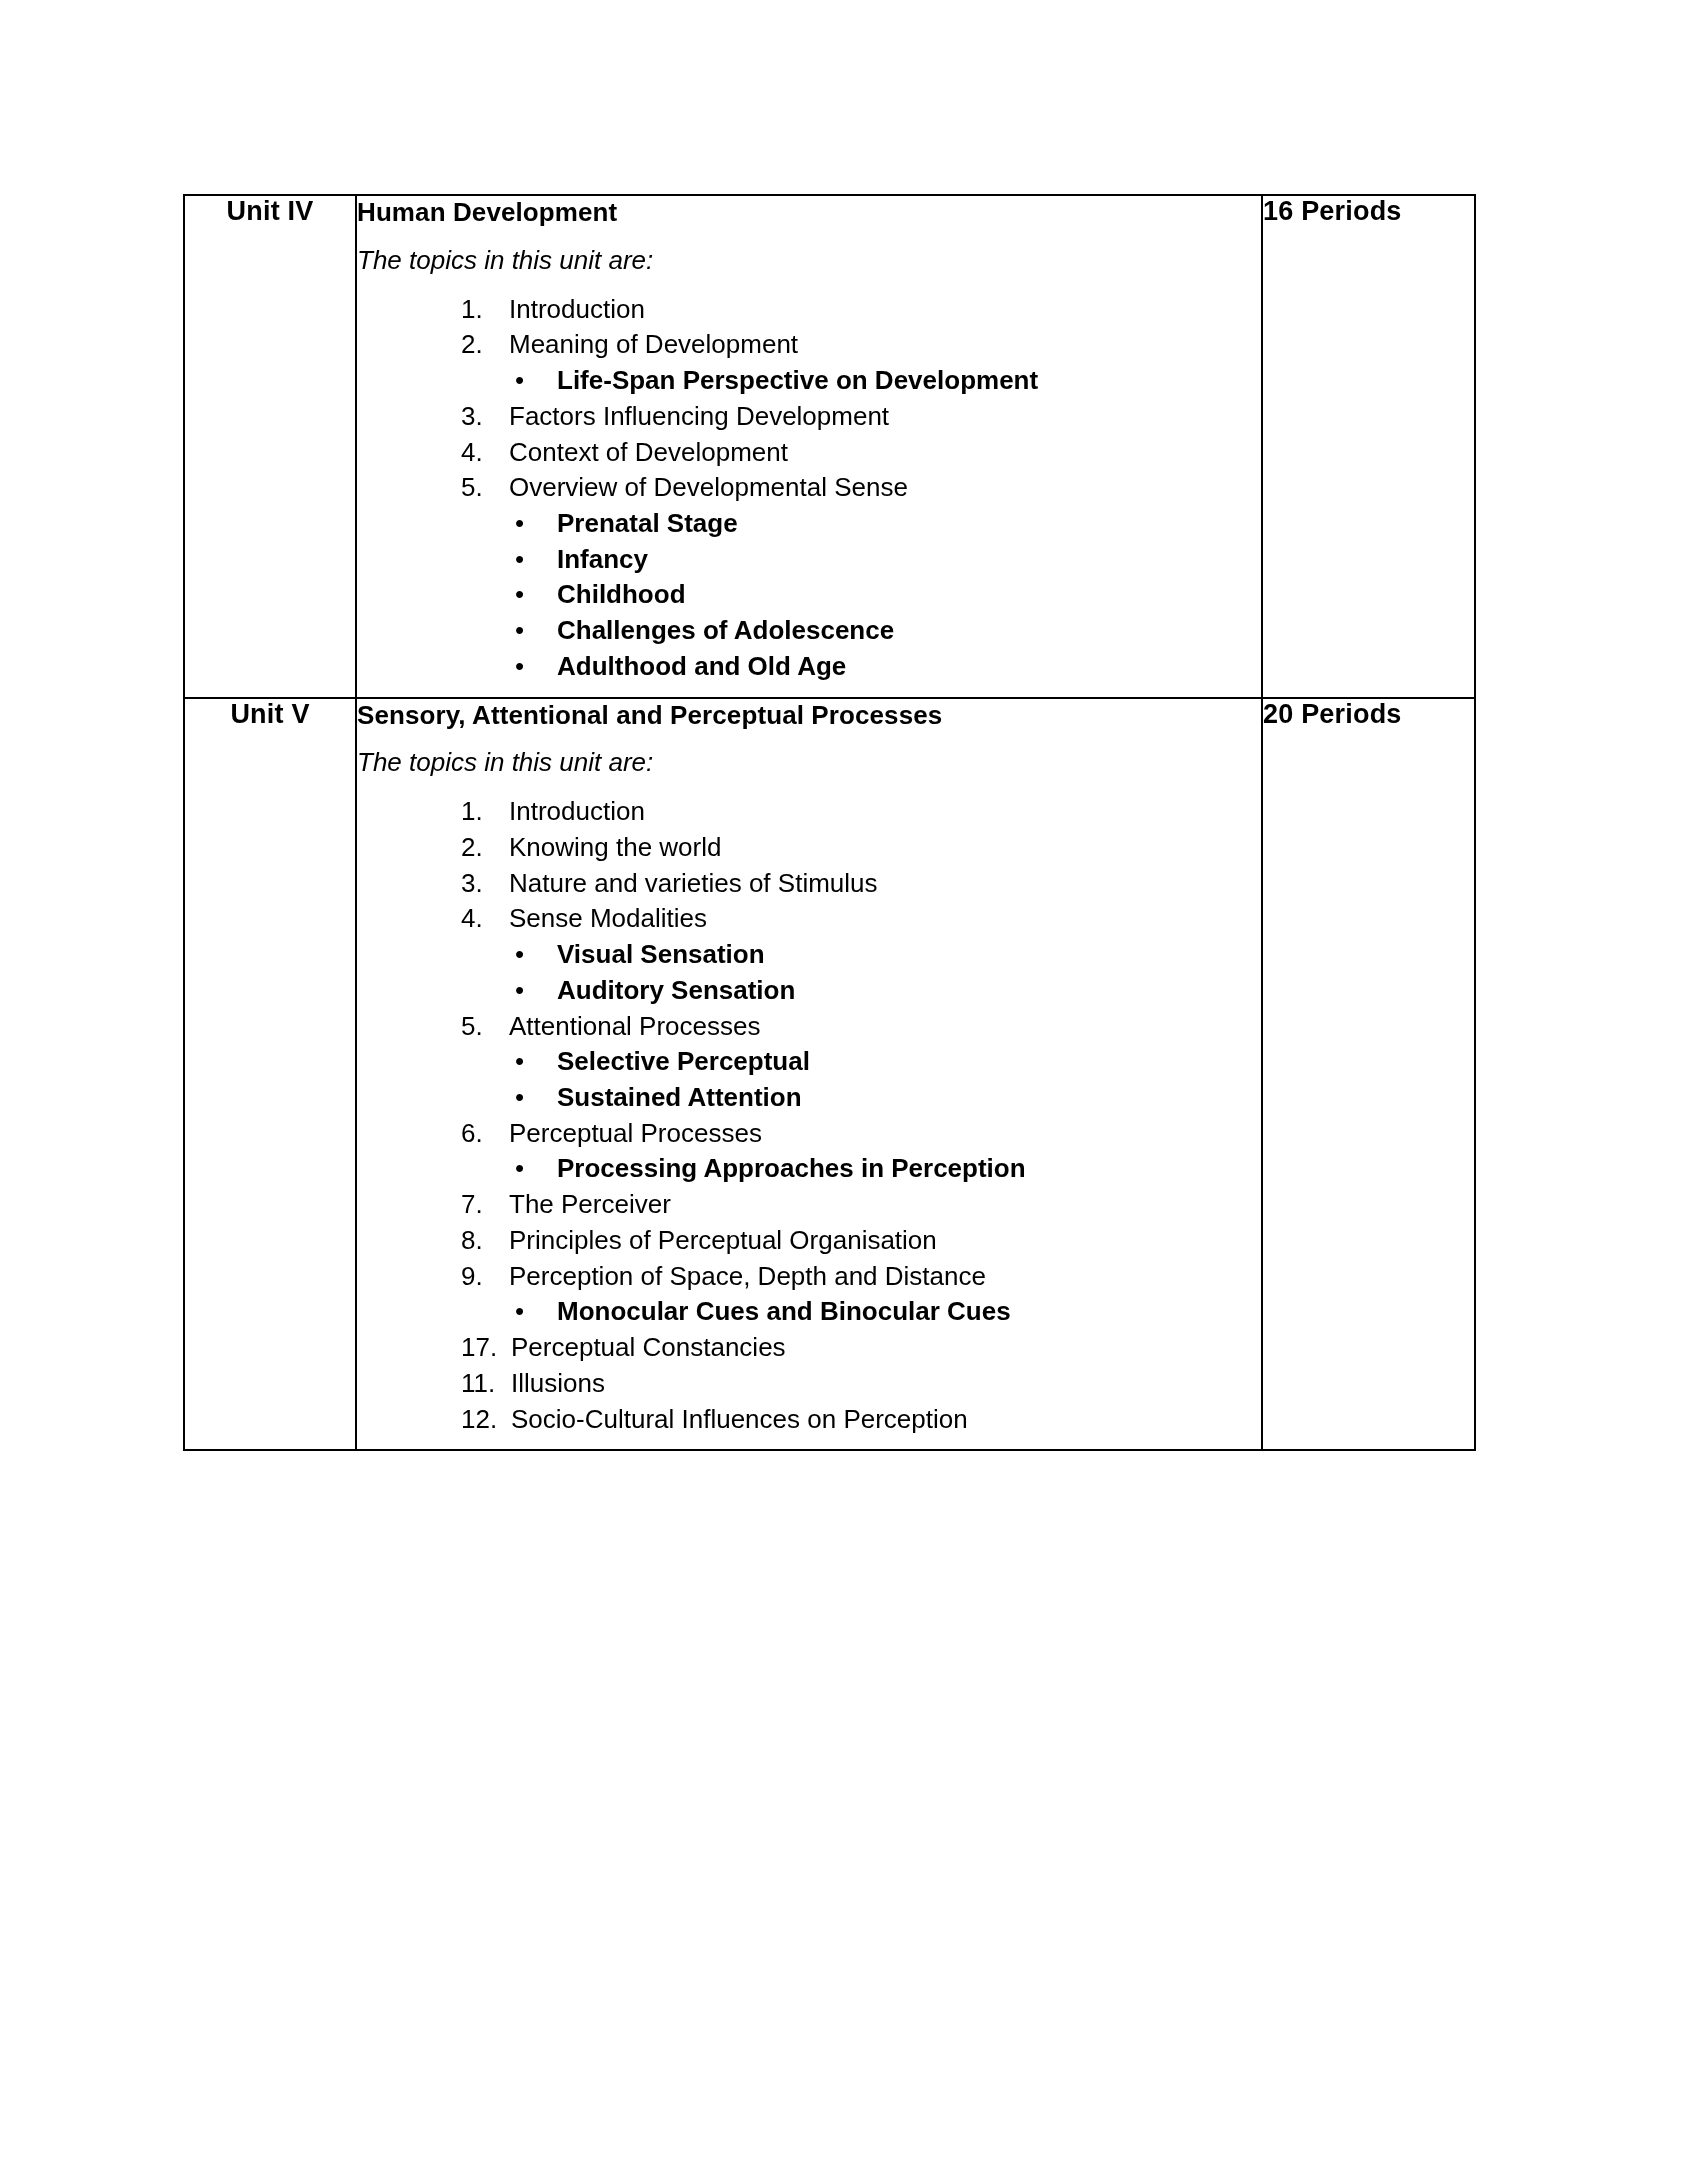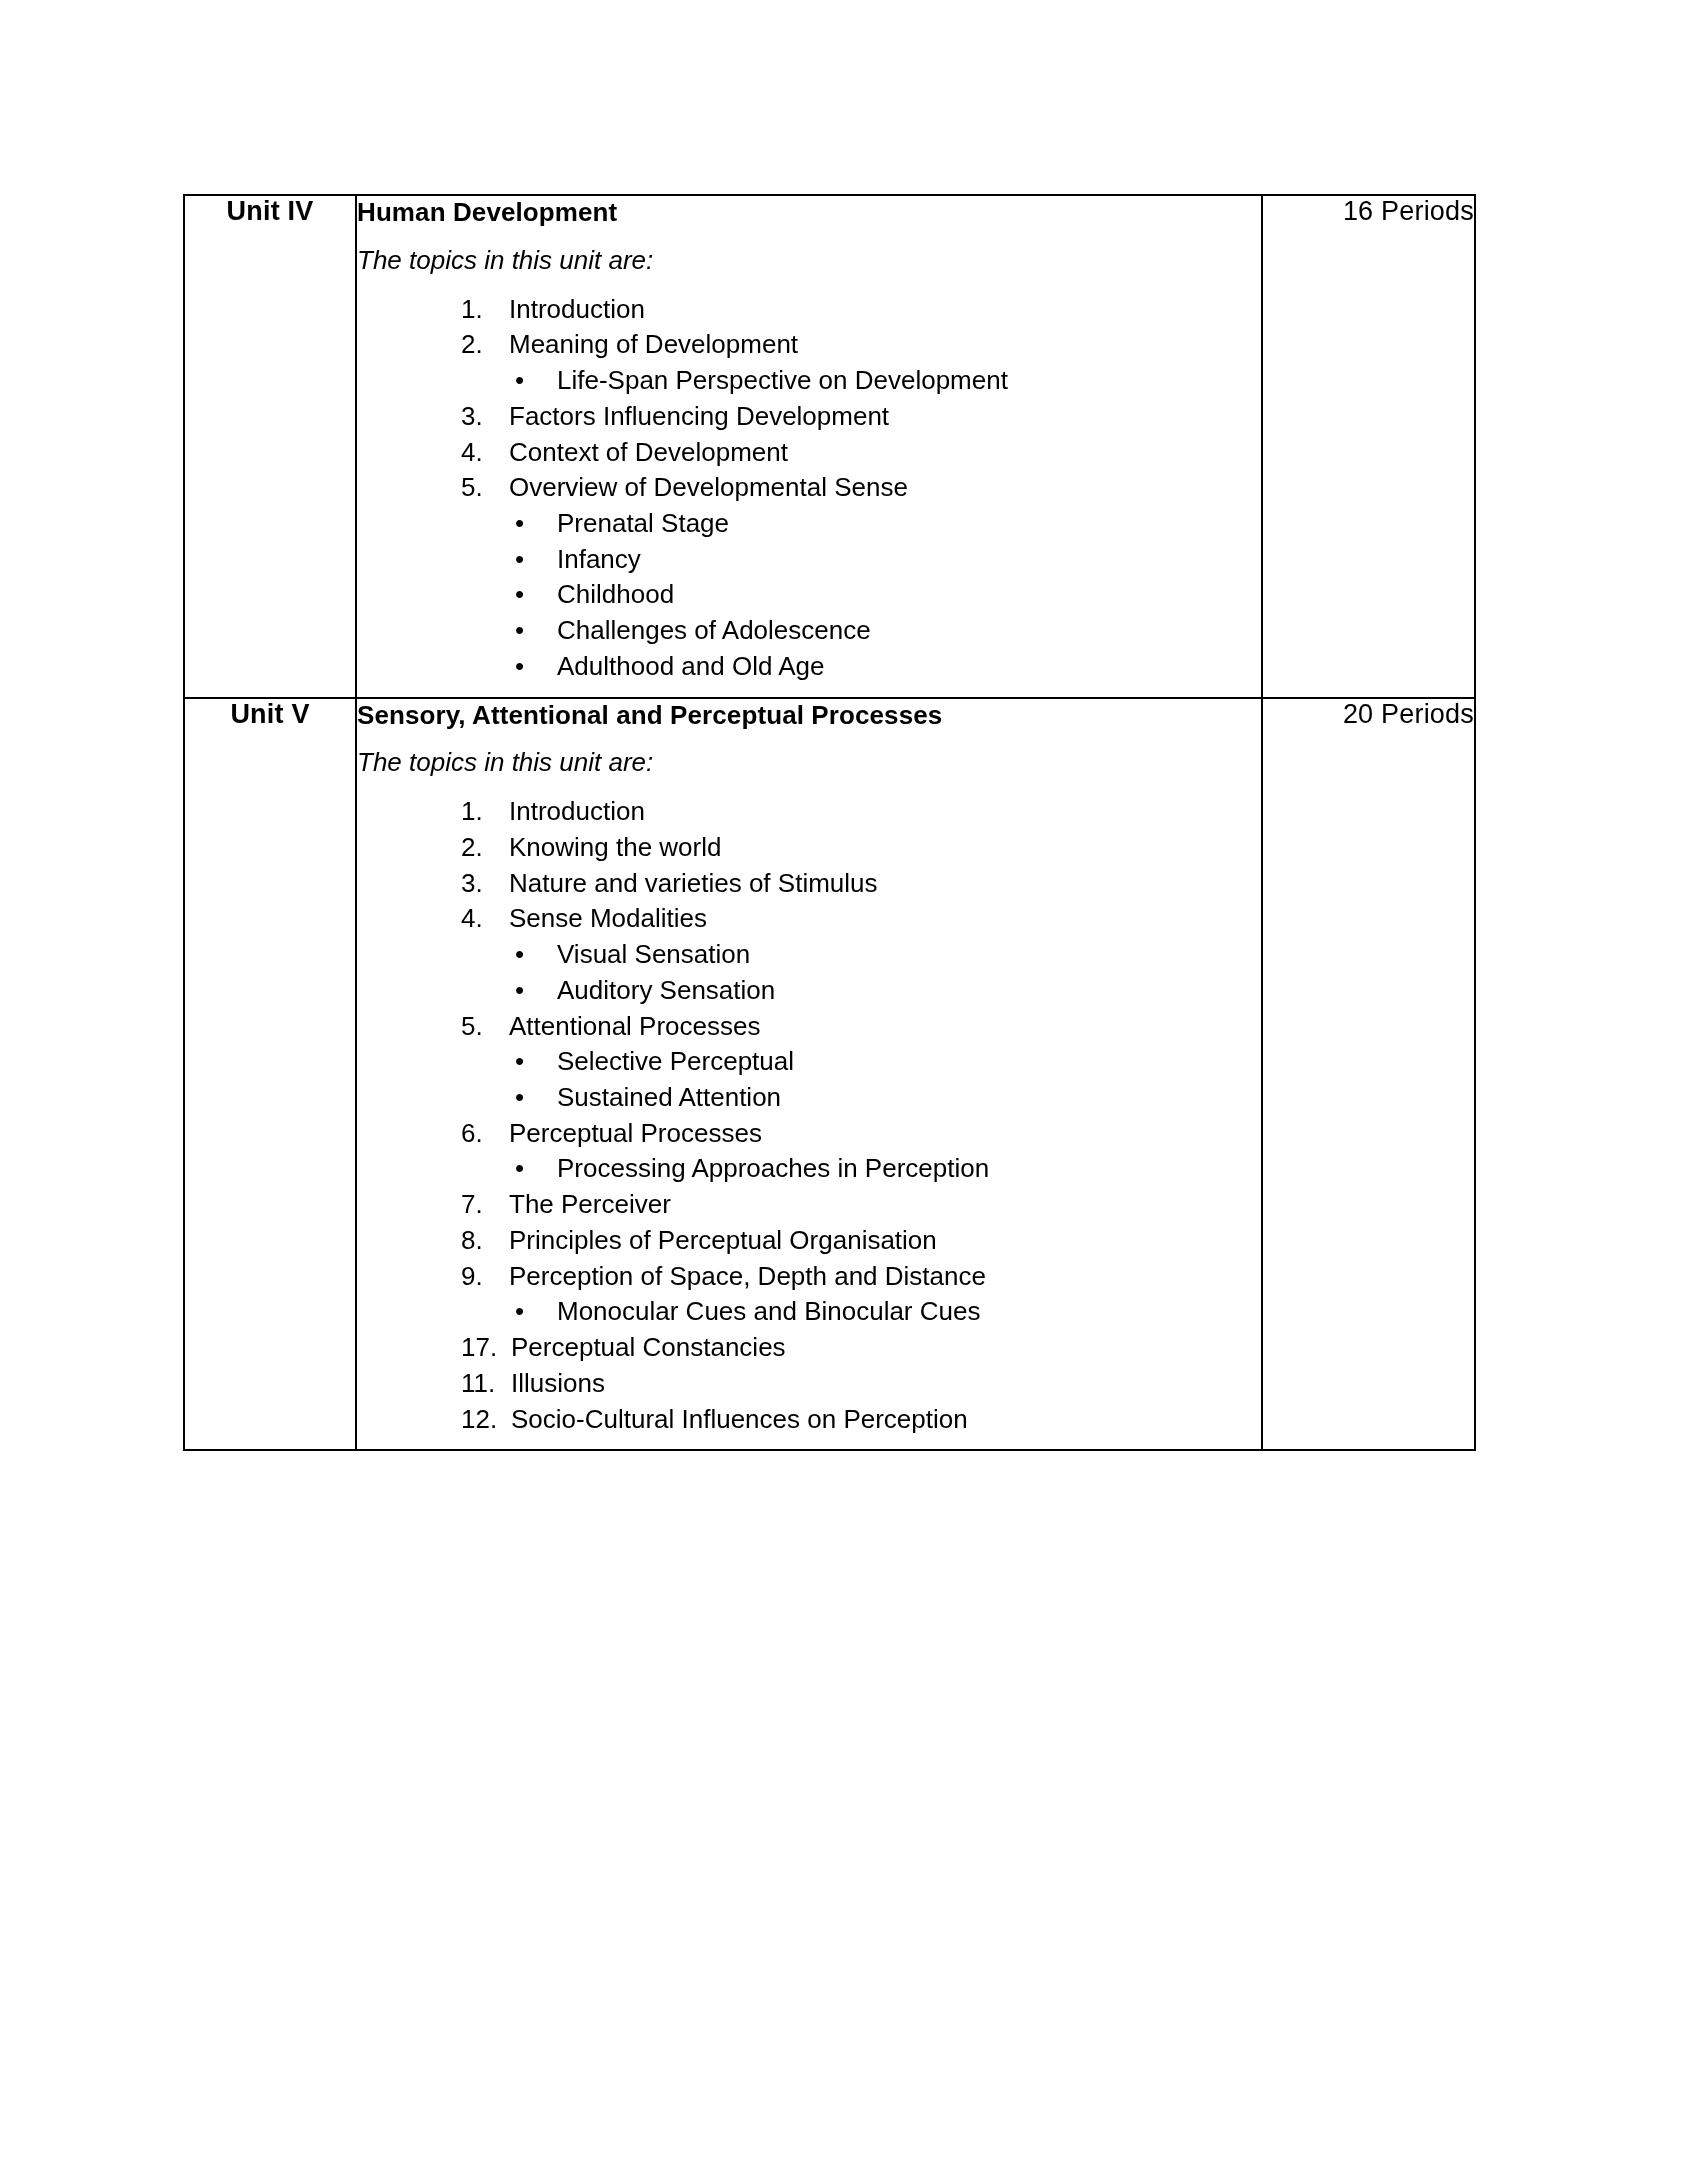--- a/index.html
+++ b/index.html
@@ -47,22 +47,22 @@
 
   .unit-cell {
     text-align: center;
     font-weight: bold;
     font-size: 27px;
     padding-top: 20px;
     letter-spacing: 0.2px;
   }
 
   .period-cell {
-    text-align: right;
-    font-weight: normal;
+    text-align: left;
+    font-weight: bold;
     font-size: 27px;
     padding-top: 20px;
     letter-spacing: 0.2px;
   }
 
   .body-cell {
     padding: 18px 14px 18px 16px;
   }
 
   .unit-title {
@@ -127,20 +127,21 @@
     margin-bottom: 4px;
   }
   ul.sub-list > li .dot {
     flex: 0 0 auto;
     width: 42px;
     font-size: 26px;
     line-height: 1;
   }
   ul.sub-list > li .txt {
     flex: 1 1 auto;
+    font-weight: bold;
   }
 
   .spacer-bottom { height: 10px; }
 </style>
 </head>
 <body>
 
 <div class="page">
   <table class="syllabus-table">
     <tbody>

